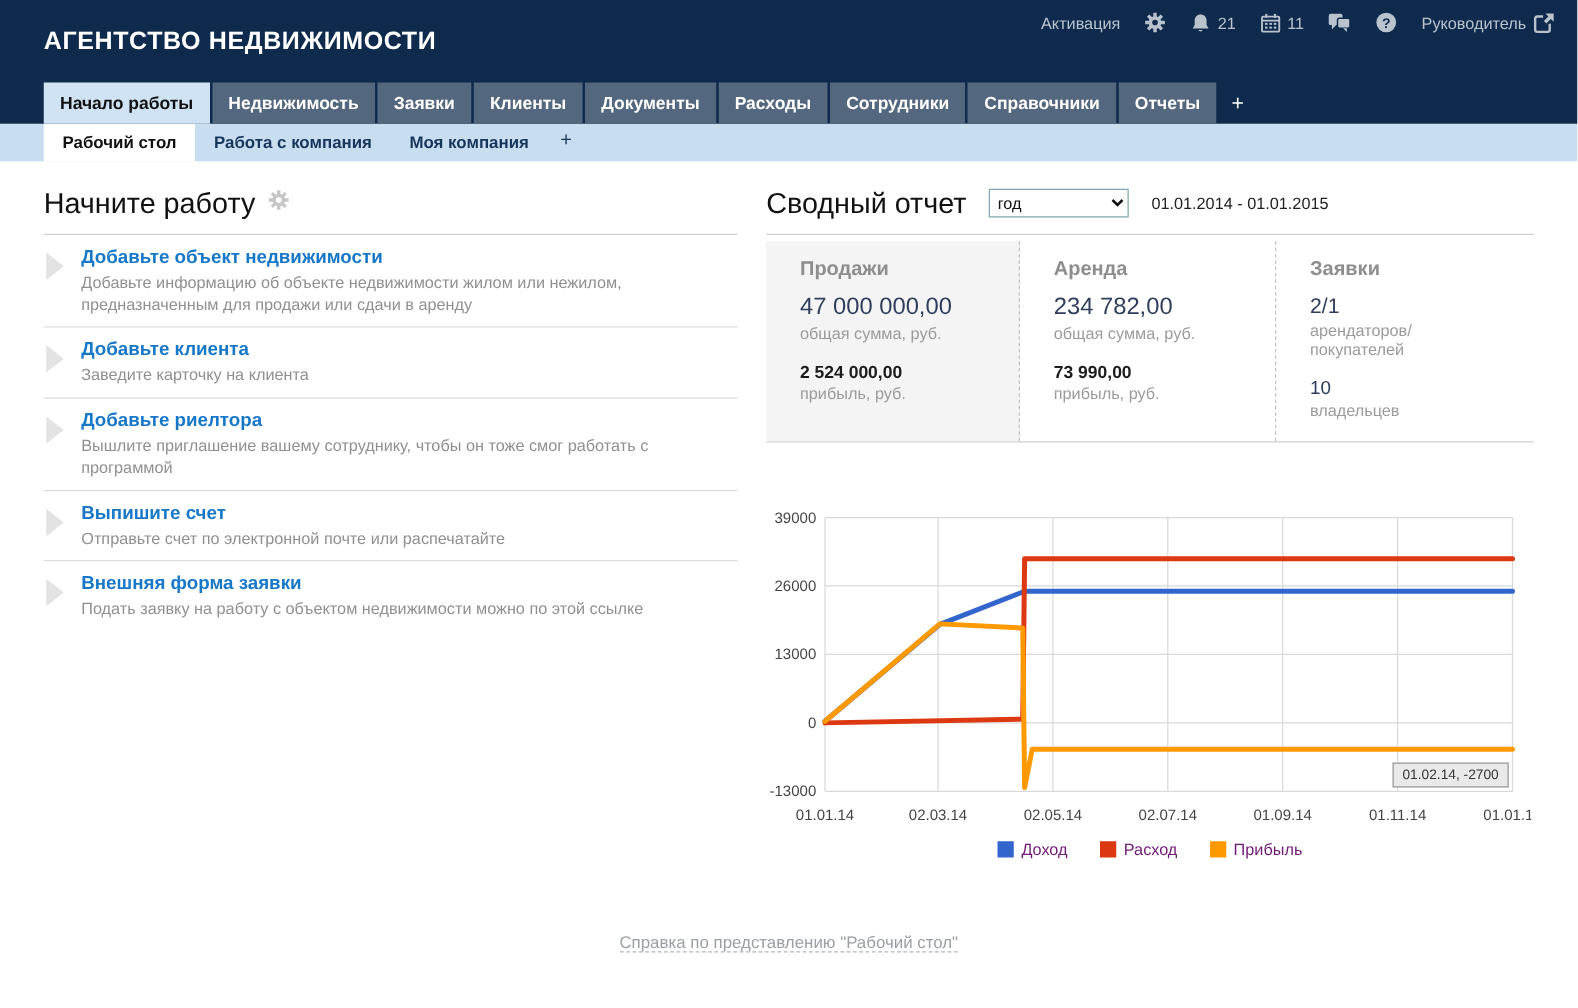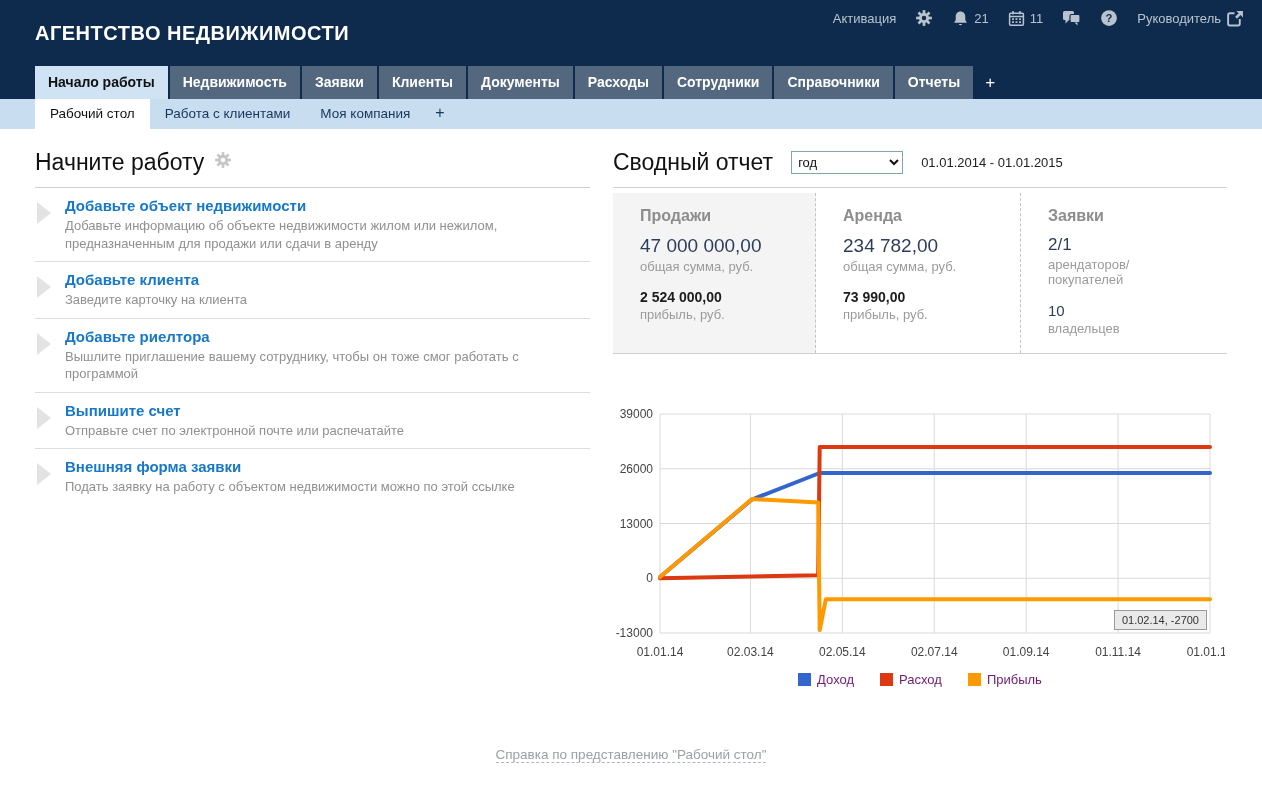--- a/index.html
+++ b/index.html
@@ -18,21 +18,21 @@
   
   .main-tabs { position:absolute; left:35px; bottom:0; display:flex; align-items:flex-end; }
   .tab {
     height:33px; line-height:33px; padding:0 13px; margin-right:2px;
     background:#53687e; color:#ffffff; font-size:14px; font-weight:bold; cursor:pointer; white-space:nowrap;
   }
   .tab.active { background:#cfe3f4; color:#111; }
   .tab-add { color:#ffffff; font-size:17px; padding:0 10px; height:33px; line-height:33px; cursor:pointer; }
   
   .sub-tabs { height:30px; background:#c8ddf0; display:flex; align-items:stretch; padding-left:35px; }
-  .subtab { line-height:30px; padding:0 15px; font-size:13.5px; font-weight:normal; color:#16375c; cursor:pointer; }
+  .subtab { line-height:30px; padding:0 15px; font-size:13.5px; font-weight:bold; color:#16375c; cursor:pointer; }
   .subtab.active { background:#ffffff; color:#111; }
   .subtab-add { line-height:28px; padding:0 10px; font-size:16px; color:#16375c; cursor:pointer; }
   
   .content { display:flex; padding:0 0 0 35px; }
   .col-left { width:555px; margin-right:23px; }
   .col-right { width:614px; position:relative; }
   .panel-head { display:flex; align-items:center; margin-top:17px; height:32px; }
   .panel-title { font-size:23px; font-weight:normal; color:#111; }
   .head-gear { margin-left:10px; cursor:pointer; }
   .rule { border-top:1px solid #cfcfcf; margin-top:9px; }
@@ -156,21 +156,21 @@
     <div class="tab">Расходы</div>
     <div class="tab">Сотрудники</div>
     <div class="tab">Справочники</div>
     <div class="tab">Отчеты</div>
     <div class="tab-add">+</div>
   </nav>
 </header>
 
 <div class="sub-tabs">
   <div class="subtab active">Рабочий стол</div>
-  <div class="subtab">Работа с клиентами</div>
+  <div class="subtab">Работа с компания</div>
   <div class="subtab">Моя компания</div>
   <div class="subtab-add">+</div>
 </div>
 
 <main class="content">
 
   <section class="col-left">
     <div class="panel-head">
       <span class="panel-title">Начните работу</span>
       <span class="head-gear">

